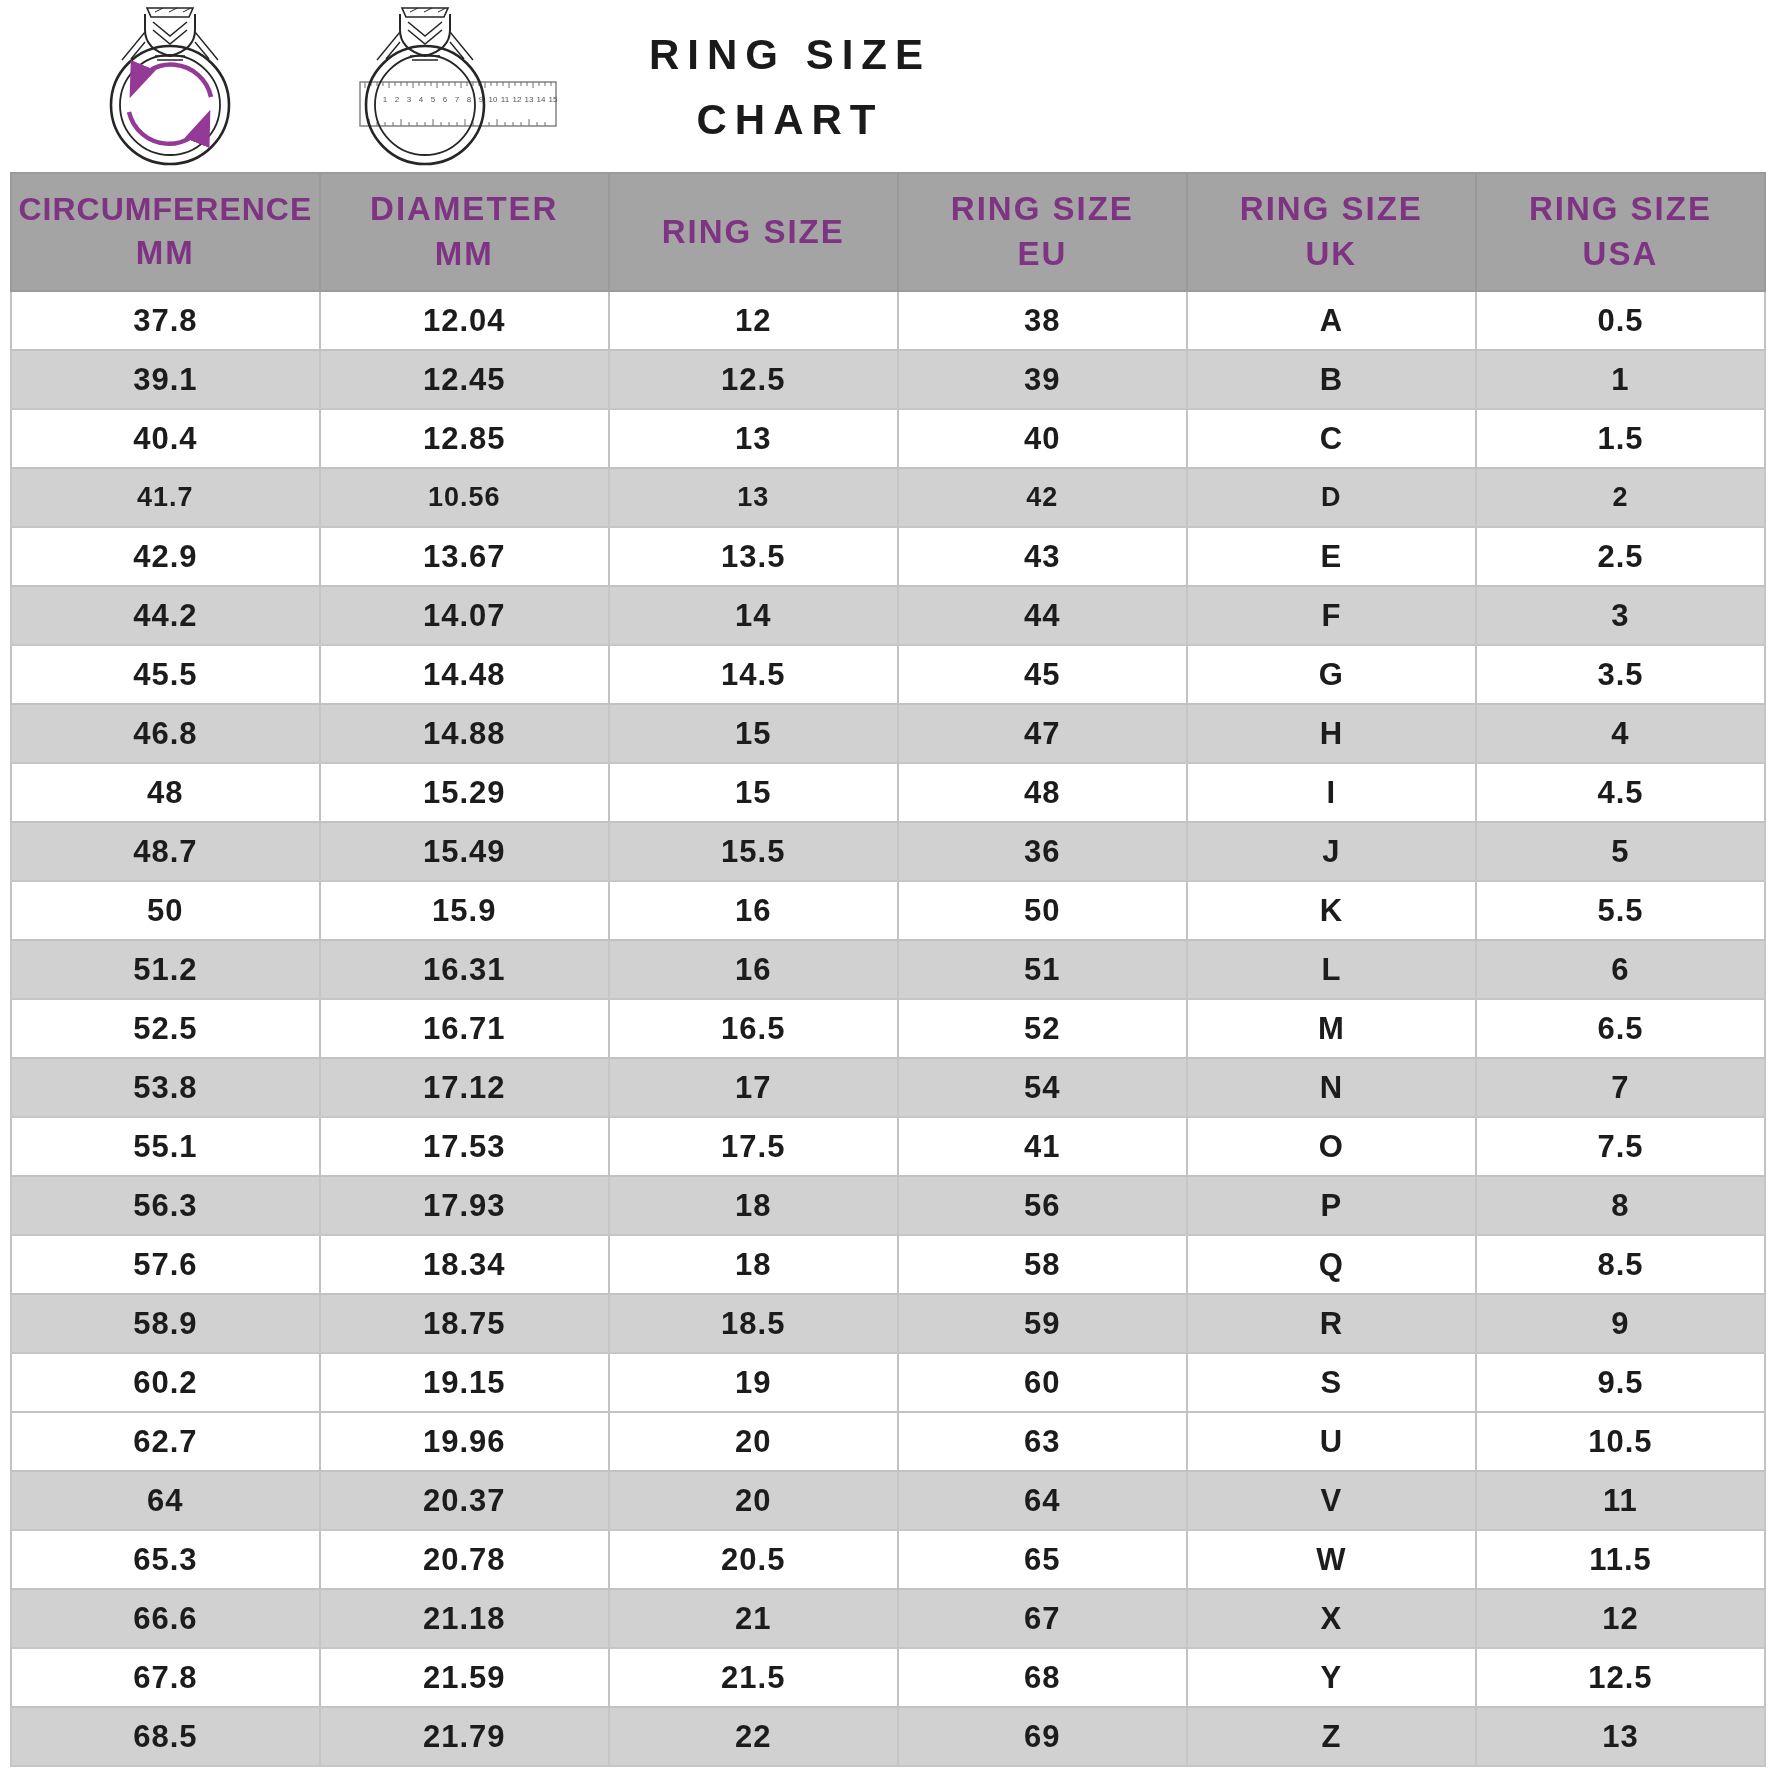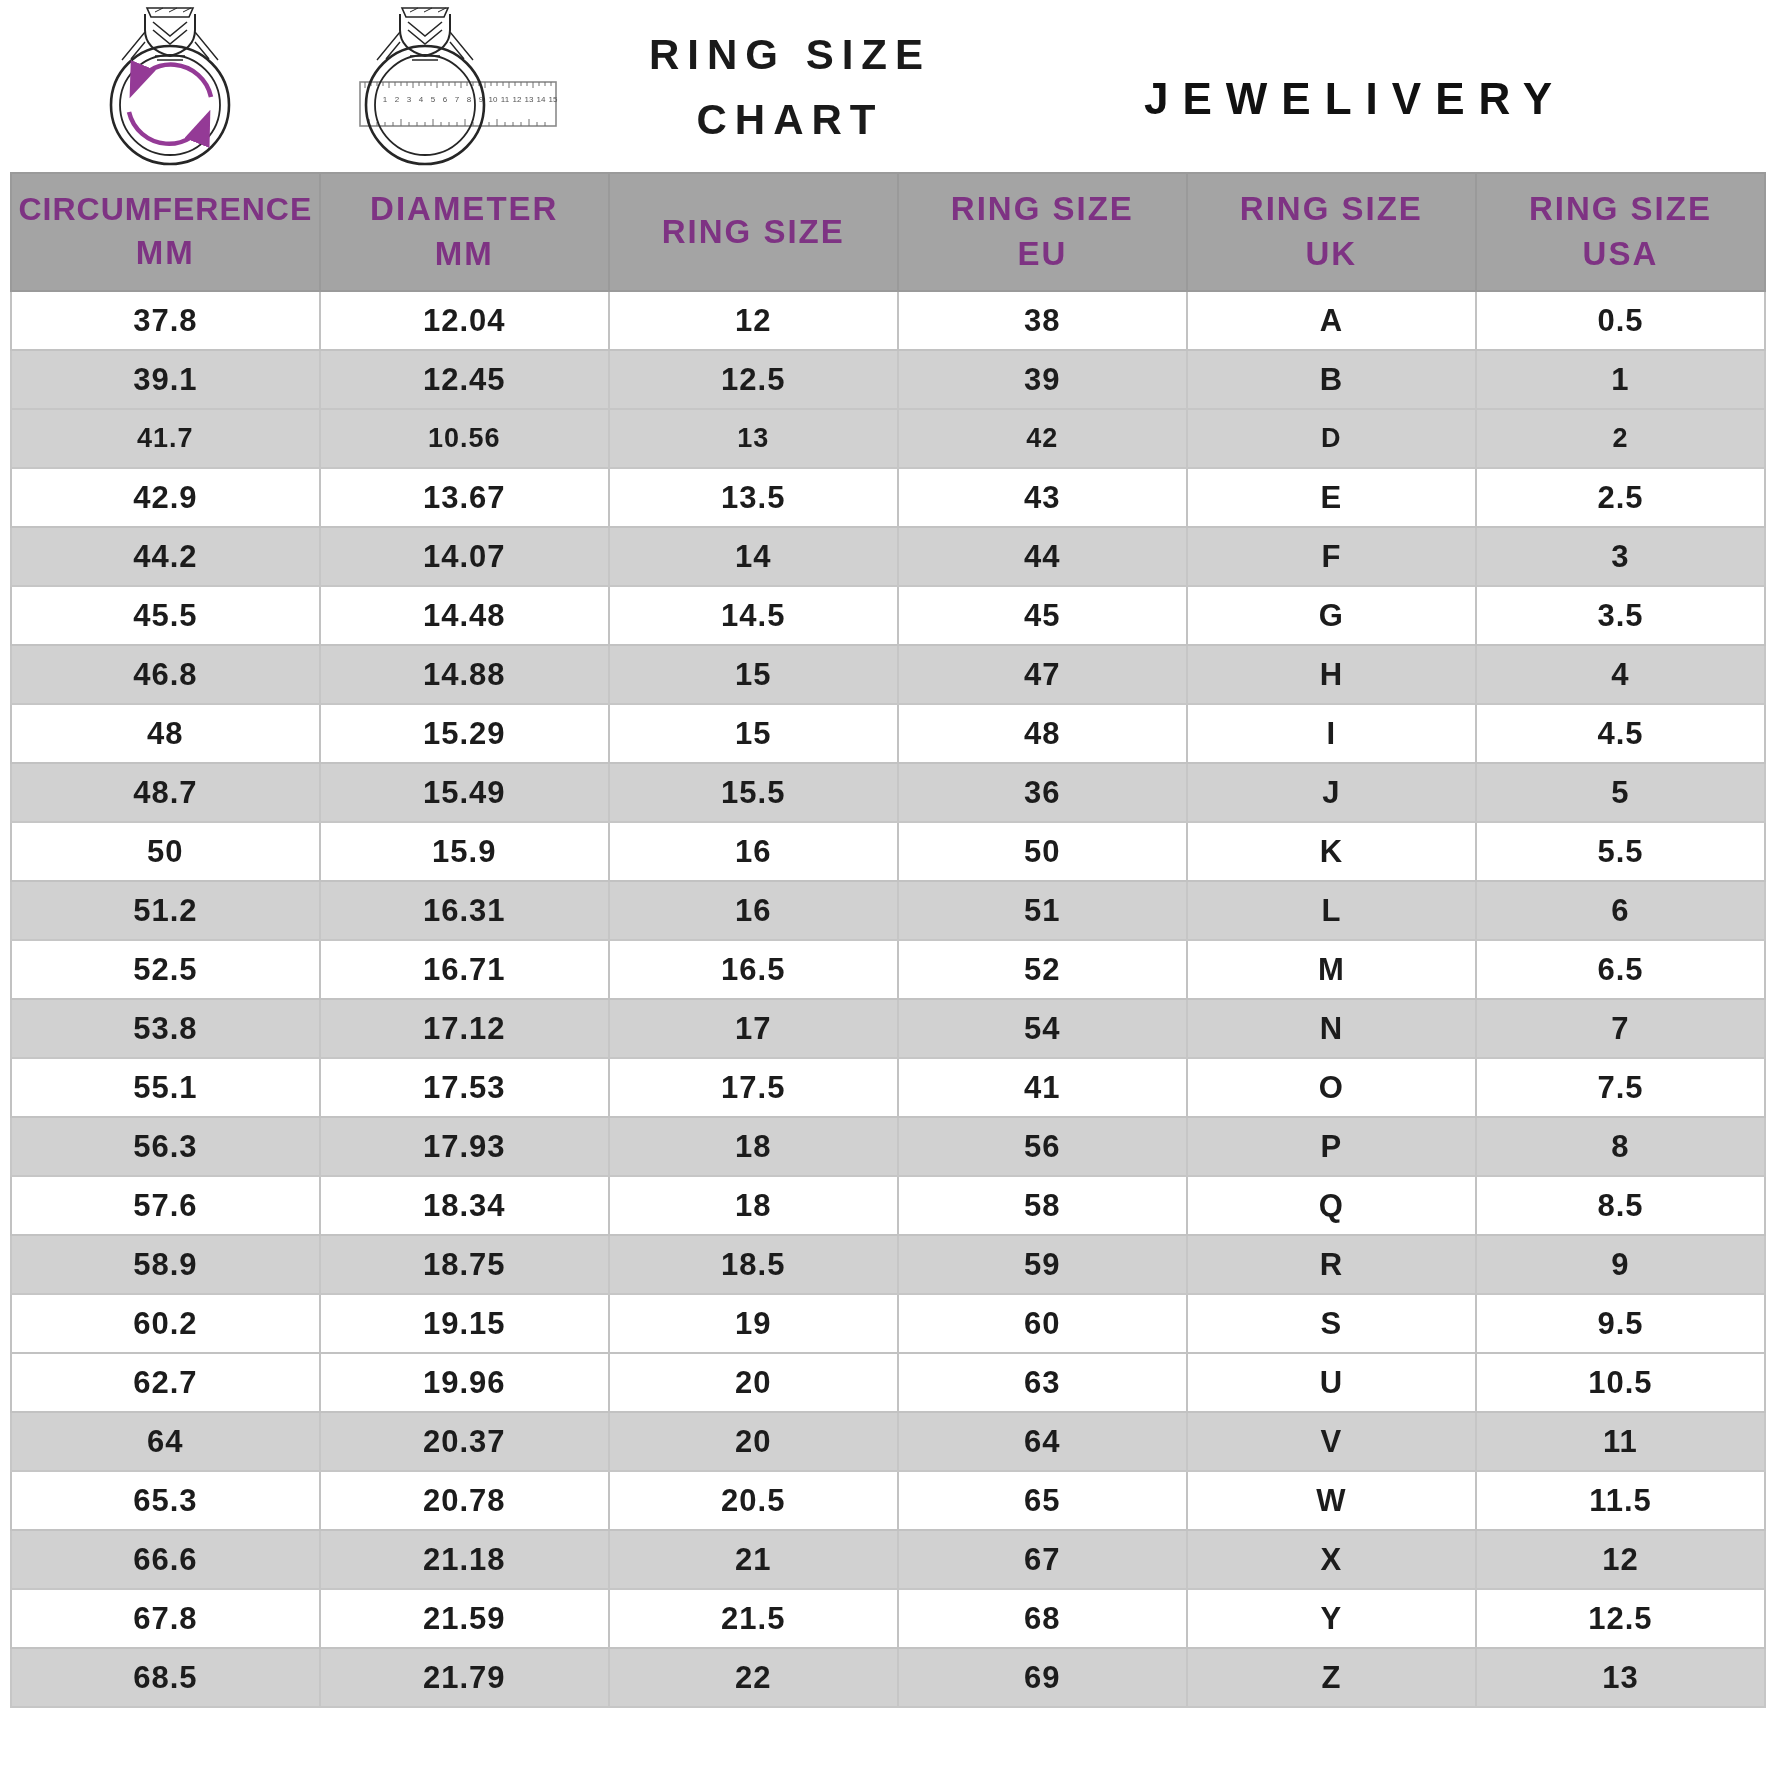--- a/index.html
+++ b/index.html
@@ -105,21 +105,20 @@
         </g>
       <use href="#ringshape" x="25"></use>
     </svg>
   </div>
 
   <div class="page-title">
     <div>RING SIZE</div>
     <div>CHART</div>
   </div>
 
-  <div class="brand">JEWELIVERY</div>
 </div>
 
 <table class="size-table">
   <colgroup>
       <col class="c1">
       <col>
       <col>
       <col>
       <col>
       <col>
@@ -160,20 +159,28 @@
         <td>A</td>
         <td>0.5</td>
       </tr>
       <tr class="alt">
         <td>39.1</td>
         <td>12.45</td>
         <td>12.5</td>
         <td>39</td>
         <td>B</td>
         <td>1</td>
+      </tr>
+      <tr class="">
+        <td>40.4</td>
+        <td>12.85</td>
+        <td>13</td>
+        <td>40</td>
+        <td>C</td>
+        <td>1.5</td>
       </tr>
       <tr class="alt small">
         <td>41.7</td>
         <td>10.56</td>
         <td>13</td>
         <td>42</td>
         <td>D</td>
         <td>2</td>
       </tr>
       <tr class="">

